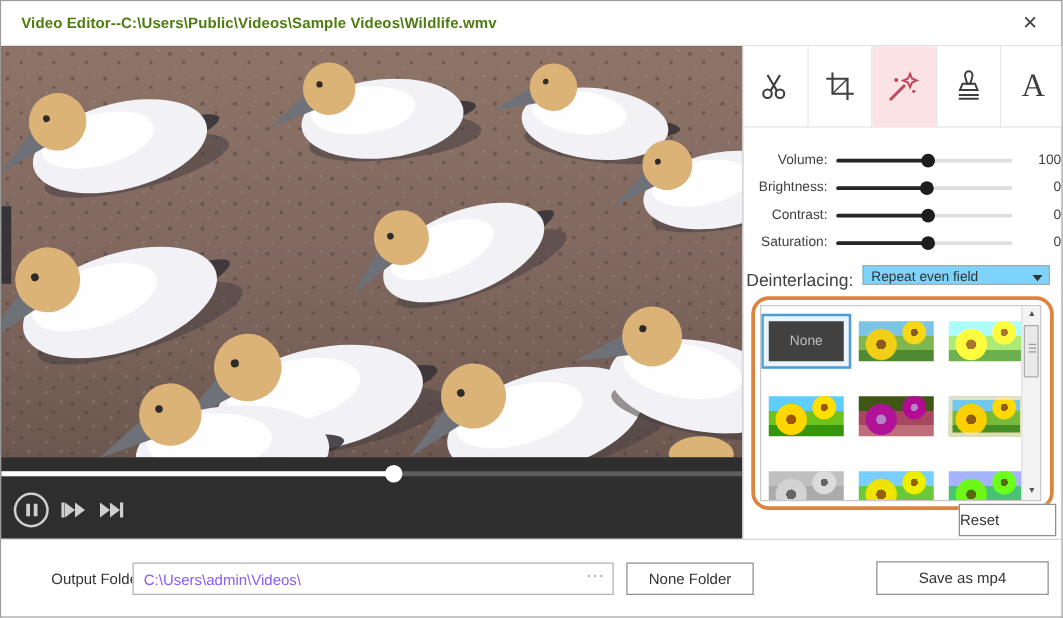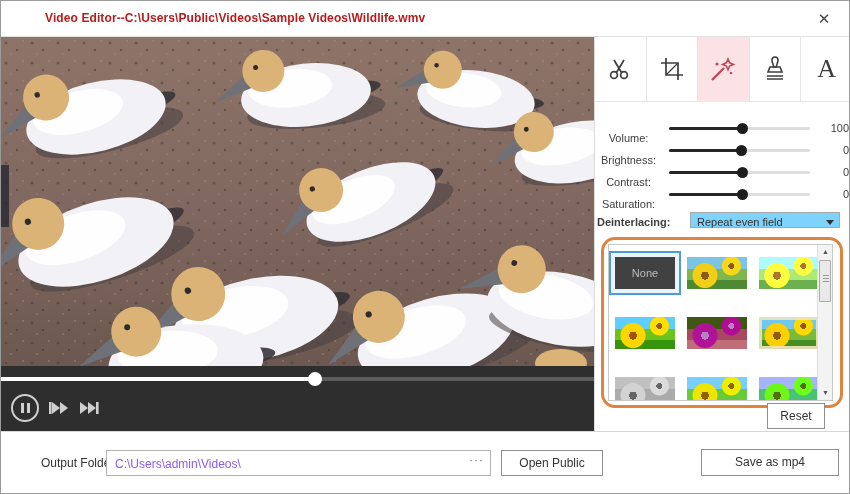--- a/index.html
+++ b/index.html
@@ -3,21 +3,21 @@
 <meta charset="utf-8">
 <style>
   * { margin:0; padding:0; box-sizing:border-box; }
   html,body { background:#f2f2f2; font-family:"Liberation Sans", sans-serif; }
   .window {
     position:relative; width:850px; height:494px; background:#ffffff;
     border:1px solid #9b9b9b; overflow:hidden; font-family:"Liberation Sans", sans-serif;
   }
   
   .titlebar { position:absolute; left:0; top:0; width:100%; height:36px; background:#fff; border-bottom:1px solid #e2e2e2; }
-  .titlebar .title { position:absolute; left:16px; top:10px; font-size:12px; font-weight:bold; color:#b91c1c; letter-spacing:.1px;margin-left:28px; }
+  .titlebar .title { position:absolute; left:16px; top:10px; font-size:12px; font-weight:bold; color:#4d7c0f; letter-spacing:.1px; }
   .close-btn { position:absolute; right:14px; top:7px; width:22px; height:22px; text-align:center; line-height:22px; font-size:15px; color:#444; cursor:pointer; }
   
   .video-area { position:absolute; left:0; top:36px; width:593px; height:394px; background:#2e2e2e; }
   .video-frame { position:absolute; left:0; top:0; width:593px; height:329px; overflow:hidden; background:#83695f; }
   .controls { position:absolute; left:0; top:329px; width:593px; height:65px; background:#2e2e2e; }
   .progress { position:absolute; left:0; top:11px; width:593px; height:4px; background:#5c5c5c; cursor:pointer; }
   .progress .fill { position:absolute; left:0; top:0; height:4px; background:#fdfdfd; }
   .progress .thumb { position:absolute; top:-5px; width:14px; height:14px; border-radius:50%; background:#ffffff; margin-left:-7px; }
   .ctl-left { position:absolute; left:10px; top:28px; display:flex; align-items:center; gap:10px; }
   .btn-pause { width:28px; height:28px; border:2px solid #cfcfcf; border-radius:50%; display:flex; align-items:center; justify-content:center; gap:3px; cursor:pointer; }
@@ -30,28 +30,28 @@
   
   .right-panel { position:absolute; left:593px; top:36px; width:257px; height:394px; background:#fff; border-left:1px solid #dcdcdc; }
   .tool-tabs { position:absolute; left:0; top:0; width:257px; height:65px; display:flex; }
   .tab { flex:1 1 0; border-right:1px solid #e4e4e4; border-bottom:1px solid #e4e4e4; display:flex; align-items:center; justify-content:center; cursor:pointer; background:#fff; }
   .tab:last-child { border-right:none; }
   .tab.active { background:#fbe3e5; border-bottom:1px solid #fbe3e5; }
   .tab svg { display:block; }
   .tab .a-glyph { font-size:26px; color:#3f3f3f; font-family:"Liberation Serif", serif; }
   
   .slider-row { position:absolute; left:0; width:257px; height:20px; }
-  .slider-row .lbl { position:absolute; right:190px; left:0; text-align:center; font-size:11px; color:#404040; top:13px; }
+  .slider-row .lbl { position:absolute; right:190px; left:0; text-align:right; font-size:11px; color:#404040; top:3px; }
   .slider-track { position:absolute; left:74px; top:8px; width:141px; height:3px; background:#dedede; border-radius:2px; cursor:pointer; }
   .slider-track .sfill { position:absolute; left:0; top:0; height:3px; background:#262626; width:var(--p,50%); border-radius:2px; }
   .slider-track .sthumb { position:absolute; left:var(--p,50%); top:-4px; width:11px; height:11px; margin-left:-5px; border-radius:50%; background:#1d1d1d; }
   .slider-row .val { position:absolute; left:218px; width:36px; text-align:right; font-size:11px; color:#404040; top:3px; }
   
   .deint-row { position:absolute; left:0; top:175px; width:257px; height:22px; }
-  .deint-row .lbl { position:absolute; left:2px; top:4px; font-size:11px; color:#404040;font-weight:bold; }
+  .deint-row .lbl { position:absolute; left:2px; top:4px; font-size:14px; color:#404040; }
   .dropdown { position:absolute; left:95px; top:0; width:150px; height:16px; border:1px solid #a8a8a8; background:#7dd3fc; cursor:pointer; }
   .dropdown .sel { position:absolute; left:6px; top:3px; font-size:11px; color:#333; }
   .dropdown .arr { position:absolute; right:5px; top:7px; width:0; height:0; border-left:4px solid transparent; border-right:4px solid transparent; border-top:5px solid #333; }
   
   .effects-box { position:absolute; left:13px; top:207px; width:225px; height:157px; border:1px solid #c9c9c9; background:#fff; }
   .effects-grid { position:absolute; left:0; top:0; right:15px; bottom:0; display:grid; grid-template-columns:repeat(3,1fr); justify-items:center; align-content:start; row-gap:16px; padding-top:6px; overflow:hidden; }
   .fx-item { padding:4px; border:2px solid transparent; cursor:pointer; }
   .fx-item.selected { border:2px solid #4f9bd5; background:#eaf4fc; }
   .fx-thumb { width:60px; height:32px;
     background:
@@ -68,21 +68,21 @@
   .fx-warm { filter:saturate(1.35) hue-rotate(8deg) brightness(1.05); }
   .fx-cool { filter:hue-rotate(40deg) saturate(1.1); }
   
   .vscroll { position:absolute; right:0; top:0; width:15px; bottom:0; background:#f3f3f3; border-left:1px solid #dedede; }
   .vs-arrow { position:absolute; left:0; width:15px; height:14px; text-align:center; font-size:7px; color:#555; line-height:14px; cursor:pointer; }
   .vs-up { top:0; } .vs-down { bottom:0; }
   .vs-thumb { position:absolute; left:1px; top:15px; width:12px; height:42px; background:#e9e9e9; border:1px solid #ababab; border-radius:1px; cursor:pointer; }
   .vs-grip { position:absolute; left:3px; top:17px; width:6px; height:1px; background:#9a9a9a; box-shadow:0 3px 0 #9a9a9a, 0 -3px 0 #9a9a9a; }
   
   .annotation { position:absolute; left:6px; top:200px; width:242px; height:171px; border:3px solid #dd8540; border-radius:14px; pointer-events:none; }
-  .reset-btn { position:absolute; left:172px; top:366px; width:58px; height:26px; background:#fff; border:1px solid #8f8f8f; font-size:12px; color:#333; text-align:center; line-height:24px; cursor:pointer; }
+  .reset-btn { position:absolute; left:172px; top:366px; width:78px; height:26px; background:#fff; border:1px solid #8f8f8f; font-size:12px; color:#333; text-align:left; line-height:24px; cursor:pointer; }
   
   .footer { position:absolute; left:0; top:430px; width:850px; height:64px; background:#fff; border-top:1px solid #d8d8d8; }
   .footer .out-lbl { position:absolute; left:40px; top:24px; font-size:12px; color:#333; }
   .path-input { position:absolute; left:105px; top:18px; width:385px; height:26px; border:1px solid #b3b3b3; background:#fff; }
   .path-input .txt { position:absolute; left:8px; top:6px; font-size:12px; color:#8b5cf6; }
   .path-input .browse { position:absolute; right:6px; top:2px; font-size:12px; color:#777; cursor:pointer; letter-spacing:1px; }
   .foot-btn { position:absolute; background:#fff; border:1px solid #8f8f8f; font-size:12px; color:#333; text-align:center; cursor:pointer; }
   .open-folder { left:500px; top:18px; width:102px; height:26px; line-height:24px; }
   .save-mp4 { left:700px; top:17px; width:138px; height:27px; line-height:25px; }
 </style>
@@ -286,17 +286,17 @@
 
     <button class="reset-btn">Reset</button>
   </div>
 
   <div class="footer">
     <div class="out-lbl">Output Folder :</div>
     <div class="path-input">
       <span class="txt">C:\Users\admin\Videos\</span>
       <span class="browse">···</span>
     </div>
-    <button class="foot-btn open-folder">Open Public</button>
+    <button class="foot-btn open-folder">None Folder</button>
     <button class="foot-btn save-mp4">Save as mp4</button>
   </div>
 
 </div>
 
 </body></html>

